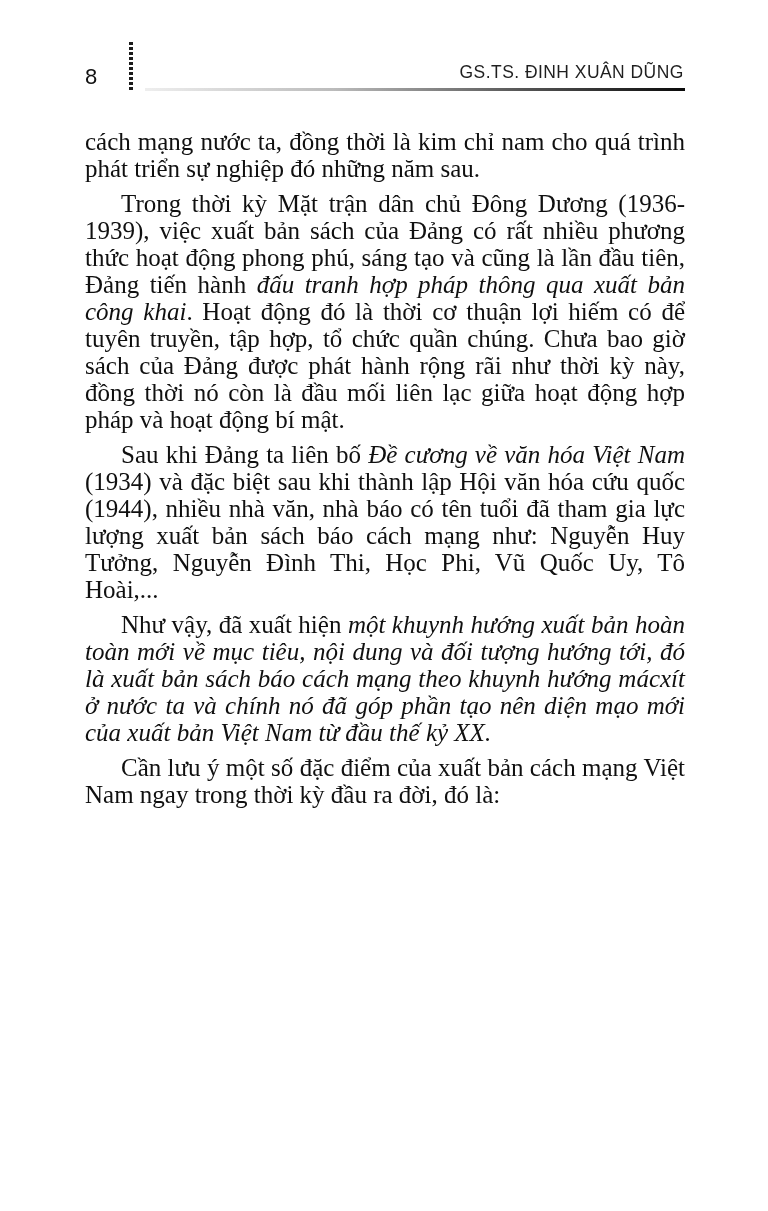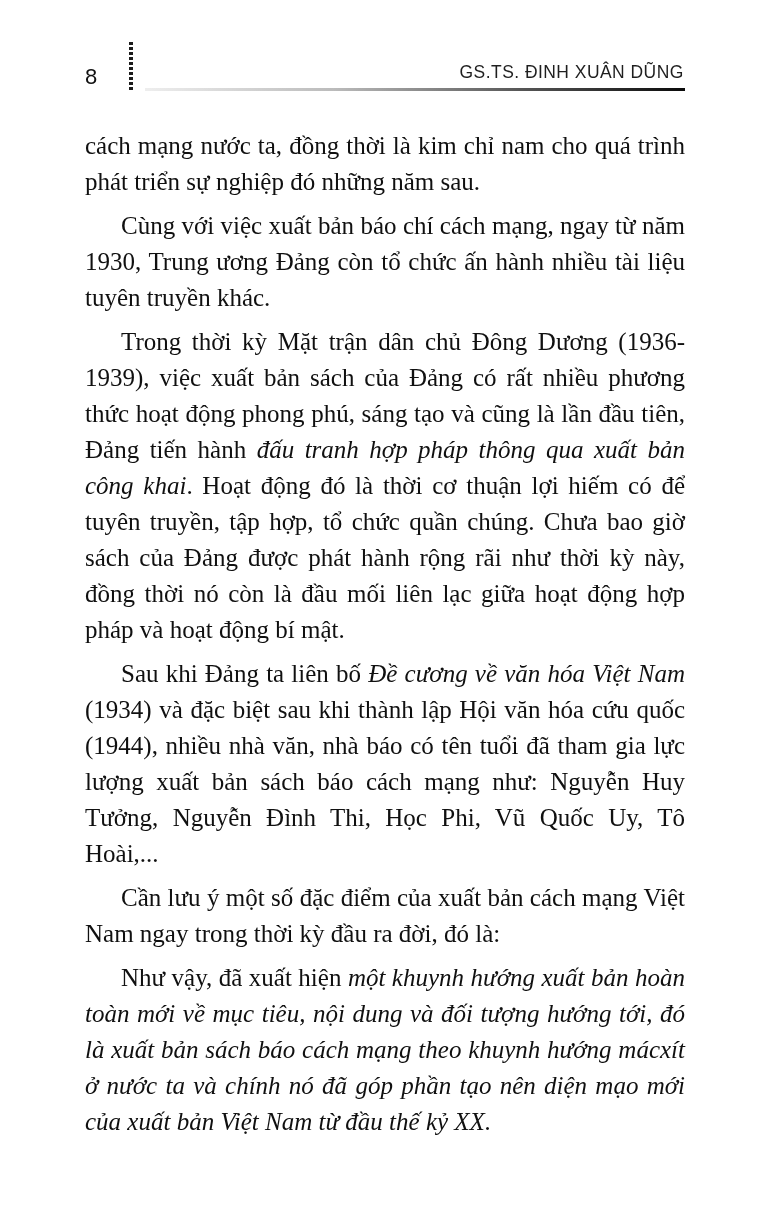--- a/index.html
+++ b/index.html
@@ -61,21 +61,21 @@
     background: linear-gradient(to right, #eeeeee 0%, #bbbbbb 35%, #555555 70%, #0a0a0a 100%);
   }
 
   
   .text-block {
     position: absolute;
     left: 85px;
     top: 128px;
     width: 600px;
     font-size: 25px;
-    line-height: 36px;
+    line-height: 27px;
     text-align: justify;
     color: #101010;
   }
   .text-block p.para {
     margin: 0 0 8px 0;
   }
   .text-block p.para.indent {
     text-indent: 36px;
   }
   .text-block em {
@@ -90,20 +90,19 @@
   <div class="page-number">8</div>
 
   <div class="header-bar"></div>
 
   <div class="author">GS.TS. ĐINH XUÂN DŨNG</div>
 
   <div class="header-rule"></div>
 
   <div class="text-block">
       <p class="para"><span>cách mạng nước ta, đồng thời là kim chỉ nam cho quá trình phát triển sự nghiệp đó những năm sau.</span></p>
-      <p class="para indent"><span>Cùng với việc xuất bản báo chí cách mạng, ngay từ năm 1930, Trung ương Đảng còn tổ chức ấn hành nhiều tài liệu tuyên truyền khác.</span></p>
       <p class="para indent"><span>Trong thời kỳ Mặt trận dân chủ Đông Dương (1936-1939), việc xuất bản sách của Đảng có rất nhiều phương thức hoạt động phong phú, sáng tạo và cũng là lần đầu tiên, Đảng tiến hành </span><em>đấu tranh hợp pháp thông qua xuất bản công khai</em><span>. Hoạt động đó là thời cơ thuận lợi hiếm có để tuyên truyền, tập hợp, tổ chức quần chúng. Chưa bao giờ sách của Đảng được phát hành rộng rãi như thời kỳ này, đồng thời nó còn là đầu mối liên lạc giữa hoạt động hợp pháp và hoạt động bí mật.</span></p>
       <p class="para indent"><span>Sau khi Đảng ta liên bố </span><em>Đề cương về văn hóa Việt Nam</em><span> (1934) và đặc biệt sau khi thành lập Hội văn hóa cứu quốc (1944), nhiều nhà văn, nhà báo có tên tuổi đã tham gia lực lượng xuất bản sách báo cách mạng như: Nguyễn Huy Tưởng, Nguyễn Đình Thi, Học Phi, Vũ Quốc Uy, Tô Hoài,...</span></p>
+      <p class="para indent"><span>Như vậy, đã xuất hiện </span><em>một khuynh hướng xuất bản hoàn toàn mới về mục tiêu, nội dung và đối tượng hướng tới, đó là xuất bản sách báo cách mạng theo khuynh hướng mácxít ở nước ta và chính nó đã góp phần tạo nên diện mạo mới của xuất bản Việt Nam từ đầu thế kỷ XX.</em></p>
       <p class="para indent"><span>Cần lưu ý một số đặc điểm của xuất bản cách mạng Việt Nam ngay trong thời kỳ đầu ra đời, đó là:</span></p>
-      <p class="para indent"><span>Như vậy, đã xuất hiện </span><em>một khuynh hướng xuất bản hoàn toàn mới về mục tiêu, nội dung và đối tượng hướng tới, đó là xuất bản sách báo cách mạng theo khuynh hướng mácxít ở nước ta và chính nó đã góp phần tạo nên diện mạo mới của xuất bản Việt Nam từ đầu thế kỷ XX.</em></p>
     </div>
 
 </div>
 
 </body></html>

